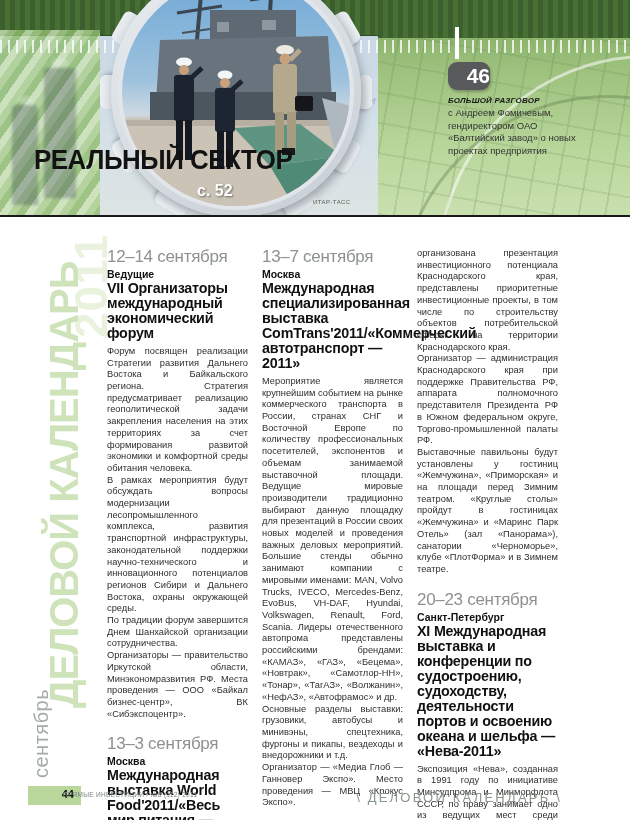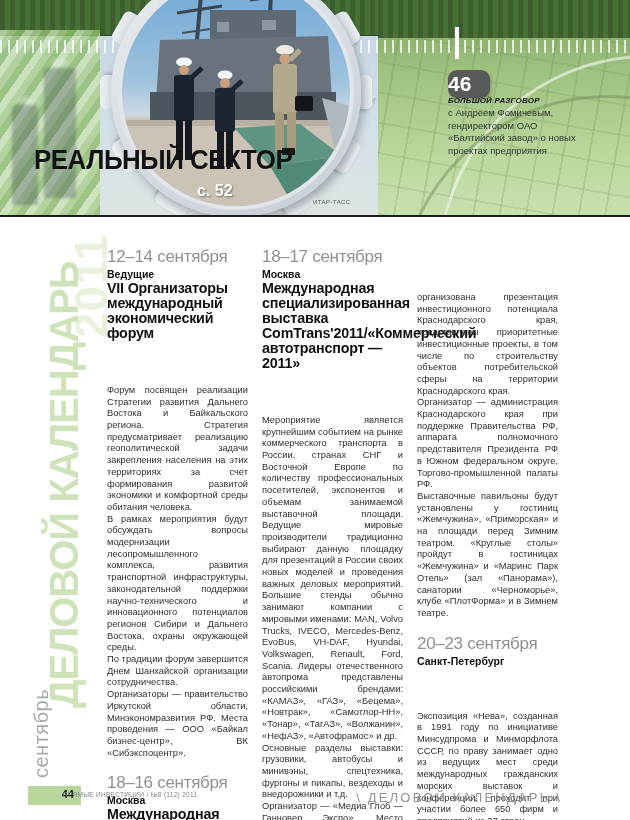--- a/index.html
+++ b/index.html
@@ -53,40 +53,40 @@
   .photo-circle svg { position:absolute; inset:0; }
 
   .section-title { position:absolute; left:34px; top:148px; color:#121212; font-weight:900;
       font-size:27px; line-height:.96; letter-spacing:-.5px; transform:scaleX(.96); transform-origin:left; }
   .page-ref { position:absolute; left:197px; top:182px; color:#fff; font-weight:800; font-size:16px;
       text-shadow:1px 1px 2px rgba(0,0,0,.45); }
   .photo-credit { position:absolute; left:313px; top:199px; color:#5a5f58; font-size:6px; letter-spacing:.4px; }
 
   
   .teaser-tick { position:absolute; left:455px; top:27px; width:4px; height:32px; background:#ffffff; }
-  .teaser-badge { position:absolute; left:448px; top:70px; width:42px; height:28px; background:#58595b;
-      border-radius:9px; color:#fff; font-weight:800; font-size:21px; text-align:left; line-height:27px;
-      box-shadow:1px 2px 3px rgba(40,50,35,.35); }
+  .teaser-badge { position:absolute; left:448px; top:62px; width:42px; height:28px; background:#58595b;
+      border-radius:9px; color:#fff; font-weight:800; font-size:21px; text-align:right; line-height:27px;
+      box-shadow:1px 2px 3px rgba(40,50,35,.35);padding-left:16px; }
   .teaser-rubric { position:absolute; left:448px; top:96px; font-size:8px; font-weight:800; color:#171717; letter-spacing:.2px;font-style:italic; }
   .teaser-text { position:absolute; left:448px; top:107px; width:140px; font-size:9.5px; line-height:1.32; color:#333; }
 
   
   .v-rot { position:absolute; transform:rotate(-90deg); transform-origin:top left; white-space:nowrap; }
   .sb-title { left:42px; top:708px; font-size:40px; font-weight:800; color:#cfe3ba; letter-spacing:-1px; }
   .sb-month { left:30px; top:778px; font-size:20px; color:#a3abab; letter-spacing:.5px; }
   .sb-year  { left:64px; top:338px; font-size:46px; font-weight:800; color:#e9f2dd; letter-spacing:1px; }
 
   
   .columns { position:absolute; left:107px; top:248px; width:452px; display:flex; gap:14px; }
   .col { width:141px; flex:0 0 141px; }
   .event + .event { margin-top:15px; }
   .ev-date { font-size:17px; font-weight:400; color:#8d9192; letter-spacing:-.3px; line-height:1.05; margin-bottom:2px; }
   .ev-city { font-size:10.5px; font-weight:700; color:#111; line-height:1.15; }
   .ev-title { font-size:14.3px; font-weight:700; color:#111; line-height:1.05; letter-spacing:-.2px; margin:1px 0 5px; }
-  .ev-body { font-size:9.3px; line-height:1.26; color:#2e2e2e; text-align:justify; white-space:pre-line;margin-top:44px; }
+  .ev-body { font-size:9.3px; line-height:1.26; color:#2e2e2e; text-align:justify; white-space:pre-line; }
 
   
   .footer { position:absolute; left:0; top:786px; width:630px; height:18px; }
   .folio { position:absolute; left:0; top:0; width:53px; height:19px; background:#b9d79b;
       color:#101010; font-weight:800; font-size:11px; text-align:right; line-height:17px; padding-right:7px;margin-left:28px; }
   .journal { position:absolute; left:63px; top:5px; font-size:6.5px; color:#7c8484; letter-spacing:.3px; }
   .foot-section { position:absolute; right:68px; top:4px; font-size:13px; color:#8a968c; letter-spacing:2.2px; }
 </style>
 </head>
 <body>
@@ -194,48 +194,49 @@
       <section class="event">
         <div class="ev-date">12–14 сентября</div>
         <div class="ev-city">Ведущие</div>
         <div class="ev-title">VII Организаторы международный экономический форум</div>
         <div class="ev-body">Форум посвящен реализации Стратегии развития Дальнего Востока и Байкальского региона. Стратегия предусматривает реализацию геополитической задачи закрепления населения на этих территориях за счет формирования развитой экономики и комфортной среды обитания человека.
 В рамках мероприятия будут обсуждать вопросы модернизации лесопромышленного комплекса, развития транспортной инфраструктуры, законодательной поддержки научно-технического и инновационного потенциалов регионов Сибири и Дальнего Востока, охраны окружающей среды.
 По традиции форум завершится Днем Шанхайской организации сотрудничества.
 Организаторы — правительство Иркутской области, Минэкономразвития РФ. Места проведения — ООО «Байкал бизнес-центр», ВК «Сибэкспоцентр».</div>
       </section>
       <section class="event">
-        <div class="ev-date">18–16 сентября</div>
+        <div class="ev-date">13–3 сентября</div>
         <div class="ev-city">Москва</div>
         <div class="ev-title">Международная выставка World Food'2011/«Весь мир питания — 2011»</div>
 
       </section>
     </div>
 
     <div class="col">
       <section class="event">
-        <div class="ev-date">18–17 сентября</div>
+        <div class="ev-date">13–7 сентября</div>
         <div class="ev-city">Москва</div>
         <div class="ev-title">Международная специализированная выставка ComTrans'2011/«Коммерческий автотранспорт — 2011»</div>
         <div class="ev-body">Мероприятие является крупнейшим событием на рынке коммерческого транспорта в России, странах СНГ и Восточной Европе по количеству профессиональных посетителей, экспонентов и объемам занимаемой выставочной площади. Ведущие мировые производители традиционно выбирают данную площадку для презентаций в России своих новых моделей и проведения важных деловых мероприятий. Большие стенды обычно занимают компании с мировыми именами: MAN, Volvo Trucks, IVECO, Mercedes-Benz, EvoBus, VH-DAF, Hyundai, Volkswagen, Renault, Ford, Scania. Лидеры отечественного автопрома представлены российскими брендами: «КАМАЗ», «ГАЗ», «Бецема», «Новтрак», «Самотлор-НН», «Тонар», «ТагАЗ», «Волжанин», «НефАЗ», «Автофрамос» и др.
 Основные разделы выставки: грузовики, автобусы и минивэны, спецтехника, фургоны и пикапы, вездеходы и внедорожники и т.д.
 Организатор — «Медиа Глоб — Ганновер Экспо». Место проведения — МВЦ «Крокус Экспо».</div>
       </section>
 
     </div>
 
     <div class="col">
       <section class="event">
         <div class="ev-body">организована презентация инвестиционного потенциала Краснодарского края, представлены приоритетные инвестиционные проекты, в том числе по строительству объектов потребительской сферы на территории Краснодарского края.
 Организатор — администрация Краснодарского края при поддержке Правительства РФ, аппарата полномочного представителя Президента РФ в Южном федеральном округе, Торгово-промышленной палаты РФ.
 Выставочные павильоны будут установлены у гостиниц «Жемчужина», «Приморская» и на площади перед Зимним театром. «Круглые столы» пройдут в гостиницах «Жемчужина» и «Маринс Парк Отель» (зал «Панорама»), санатории «Черноморье», клубе «ПлотФорма» и в Зимнем театре.</div>
       </section>
       <section class="event">
         <div class="ev-date">20–23 сентября</div>
         <div class="ev-city">Санкт-Петербург</div>
+        <div class="ev-title">XI Международная выставка и конференции по судостроению, судоходству, деятельности портов и освоению океана и шельфа — «Нева-2011»</div>
         <div class="ev-body">Экспозиция «Нева», созданная в 1991 году по инициативе Минсудпрома и Минморфлота СССР, по праву занимает одно из ведущих мест среди международных гражданских морских выставок и конференций, проходит при участии более 650 фирм и предприятий из 37 стран.
 Цели мероприятий — демонстрация и продвижение продукции и услуг российских разработчиков и производителей на мировой рынок, укрепление связей национальных судостроителей с российскими и международными судовладельцами, нефтяными и газовыми компаниями морской добычи, представление продукции и разработок судостроителей для освоения Арктики и Севморпути.
 Организатор выставки и место проведения — ОАО «Ленэкспо».</div>
       </section>
     </div>
   </div>
 
   <div class="footer">
     <div class="folio">44</div>
     <div class="journal">ПРЯМЫЕ ИНВЕСТИЦИИ / №8 (112) 2011</div>

